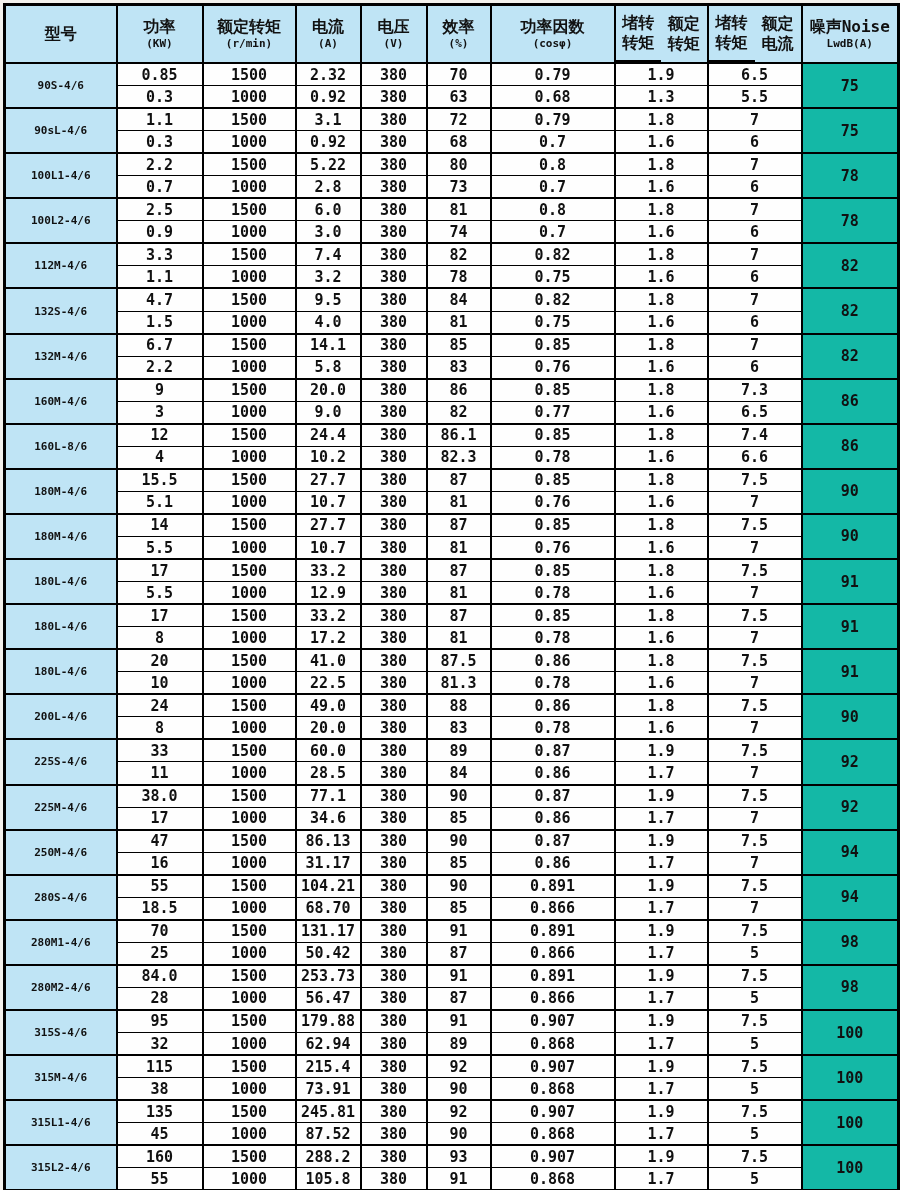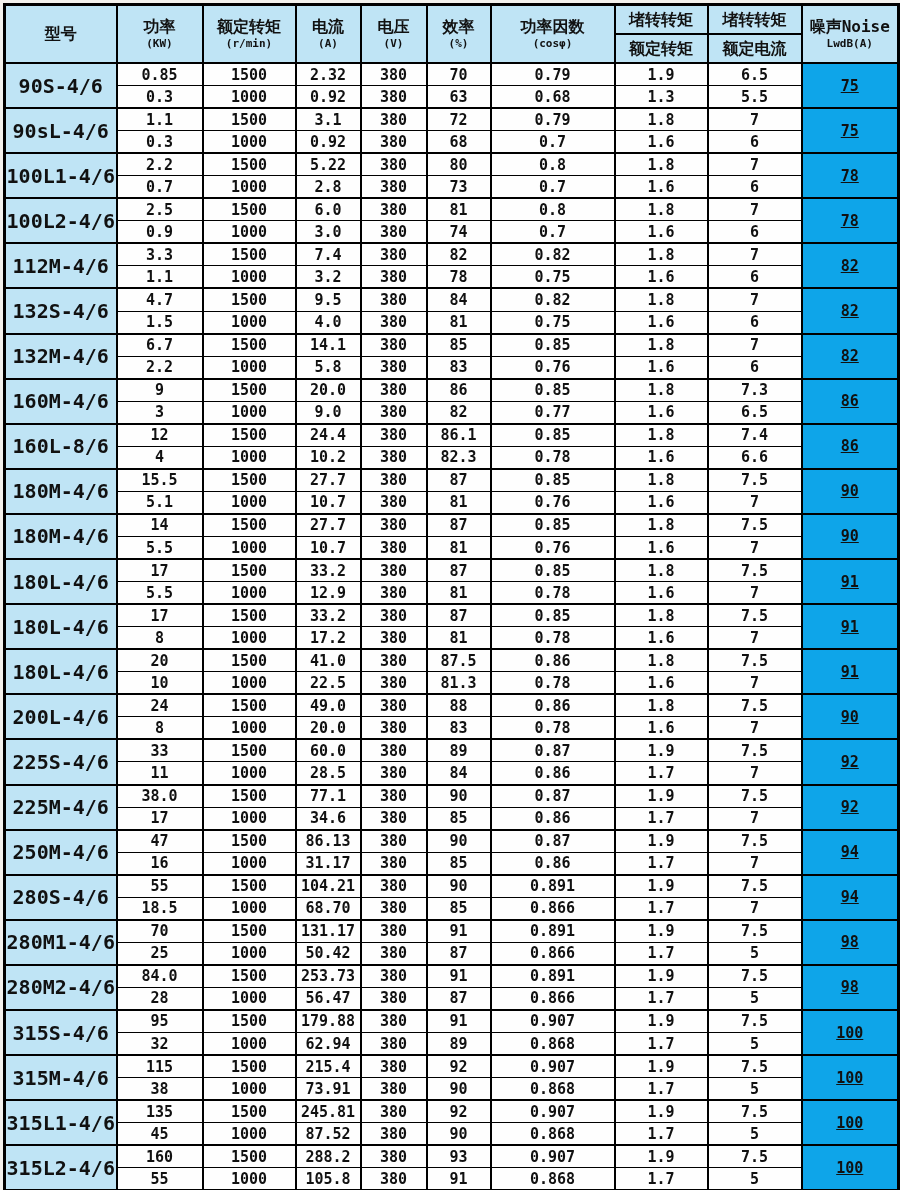--- a/index.html
+++ b/index.html
@@ -26,30 +26,30 @@
     overflow: hidden;
   }
   thead th {
     background: #bfe4f5;
     font-size: 16px;
     height: 56px;
     padding: 0;
     line-height: 1.25;
   }
   thead .sub { font-size: 11px; }
-  .frac { display: flex; flex-direction: column; height: 56px; }
+  .frac { display: flex; height: 56px; }
   .frac span {
     flex: 1; display: flex; align-items: center; justify-content: center;
     font-size: 16px;
   }
   .frac span:first-child { border-bottom: 2px solid #000; }
   tbody tr { height: 22.56px; }
   tbody td, tbody th { font-size: 15px; }
-  tbody th.model { background: #bfe4f5; font-size: 20px; }
-  tbody td.noise { background: #0ea5e9; text-decoration: underline; }
+  tbody th.model { background: #bfe4f5; font-size: 11px; }
+  tbody td.noise { background: #14b8a6; }
   
   tr.r1 td.v { border-bottom: 1px solid #000; }
   tr.r2 td.v { border-top: 1px solid #000; }
 </style>
 </head>
 <body>
 
 <table class="spec">
   <colgroup>
     <col style="width:112px">

